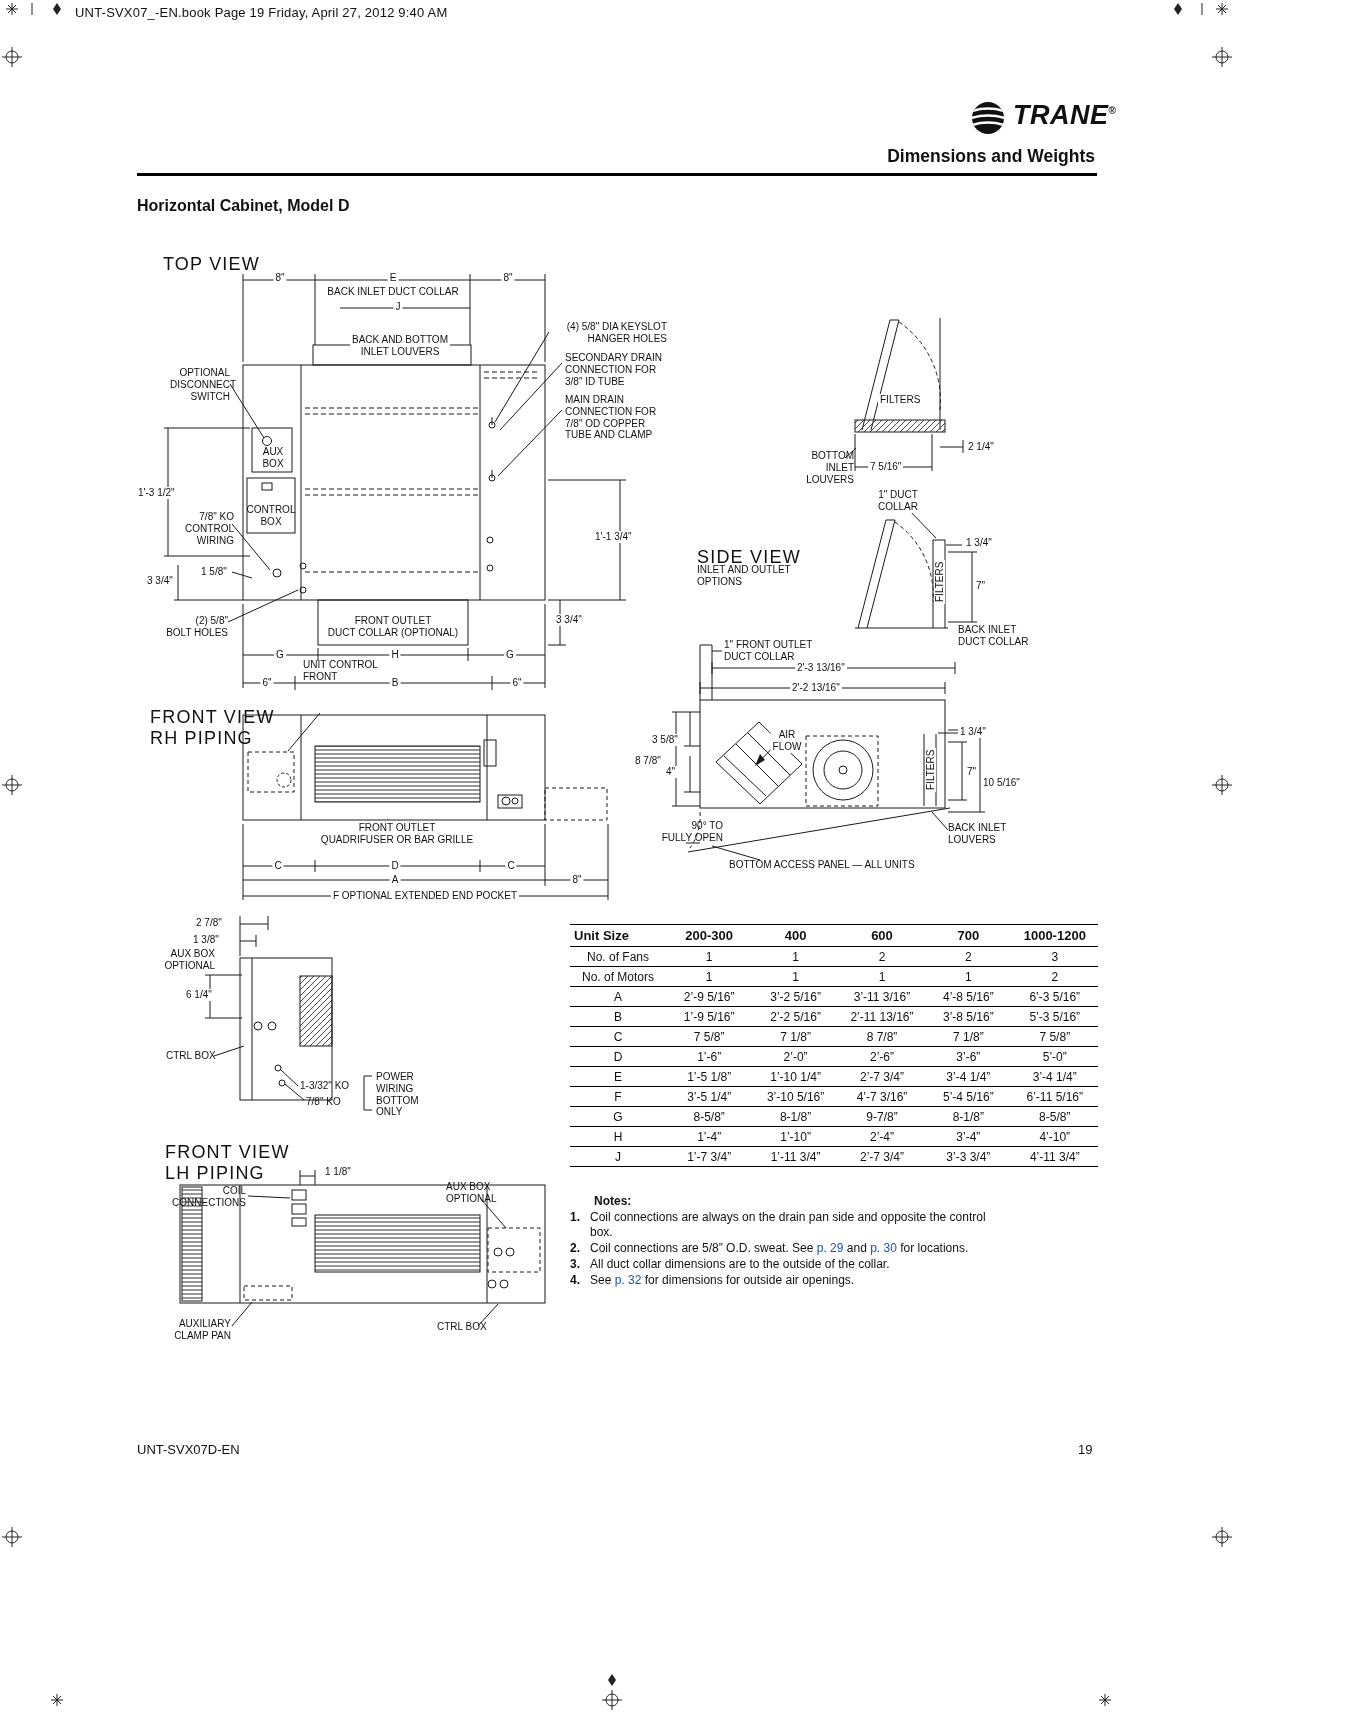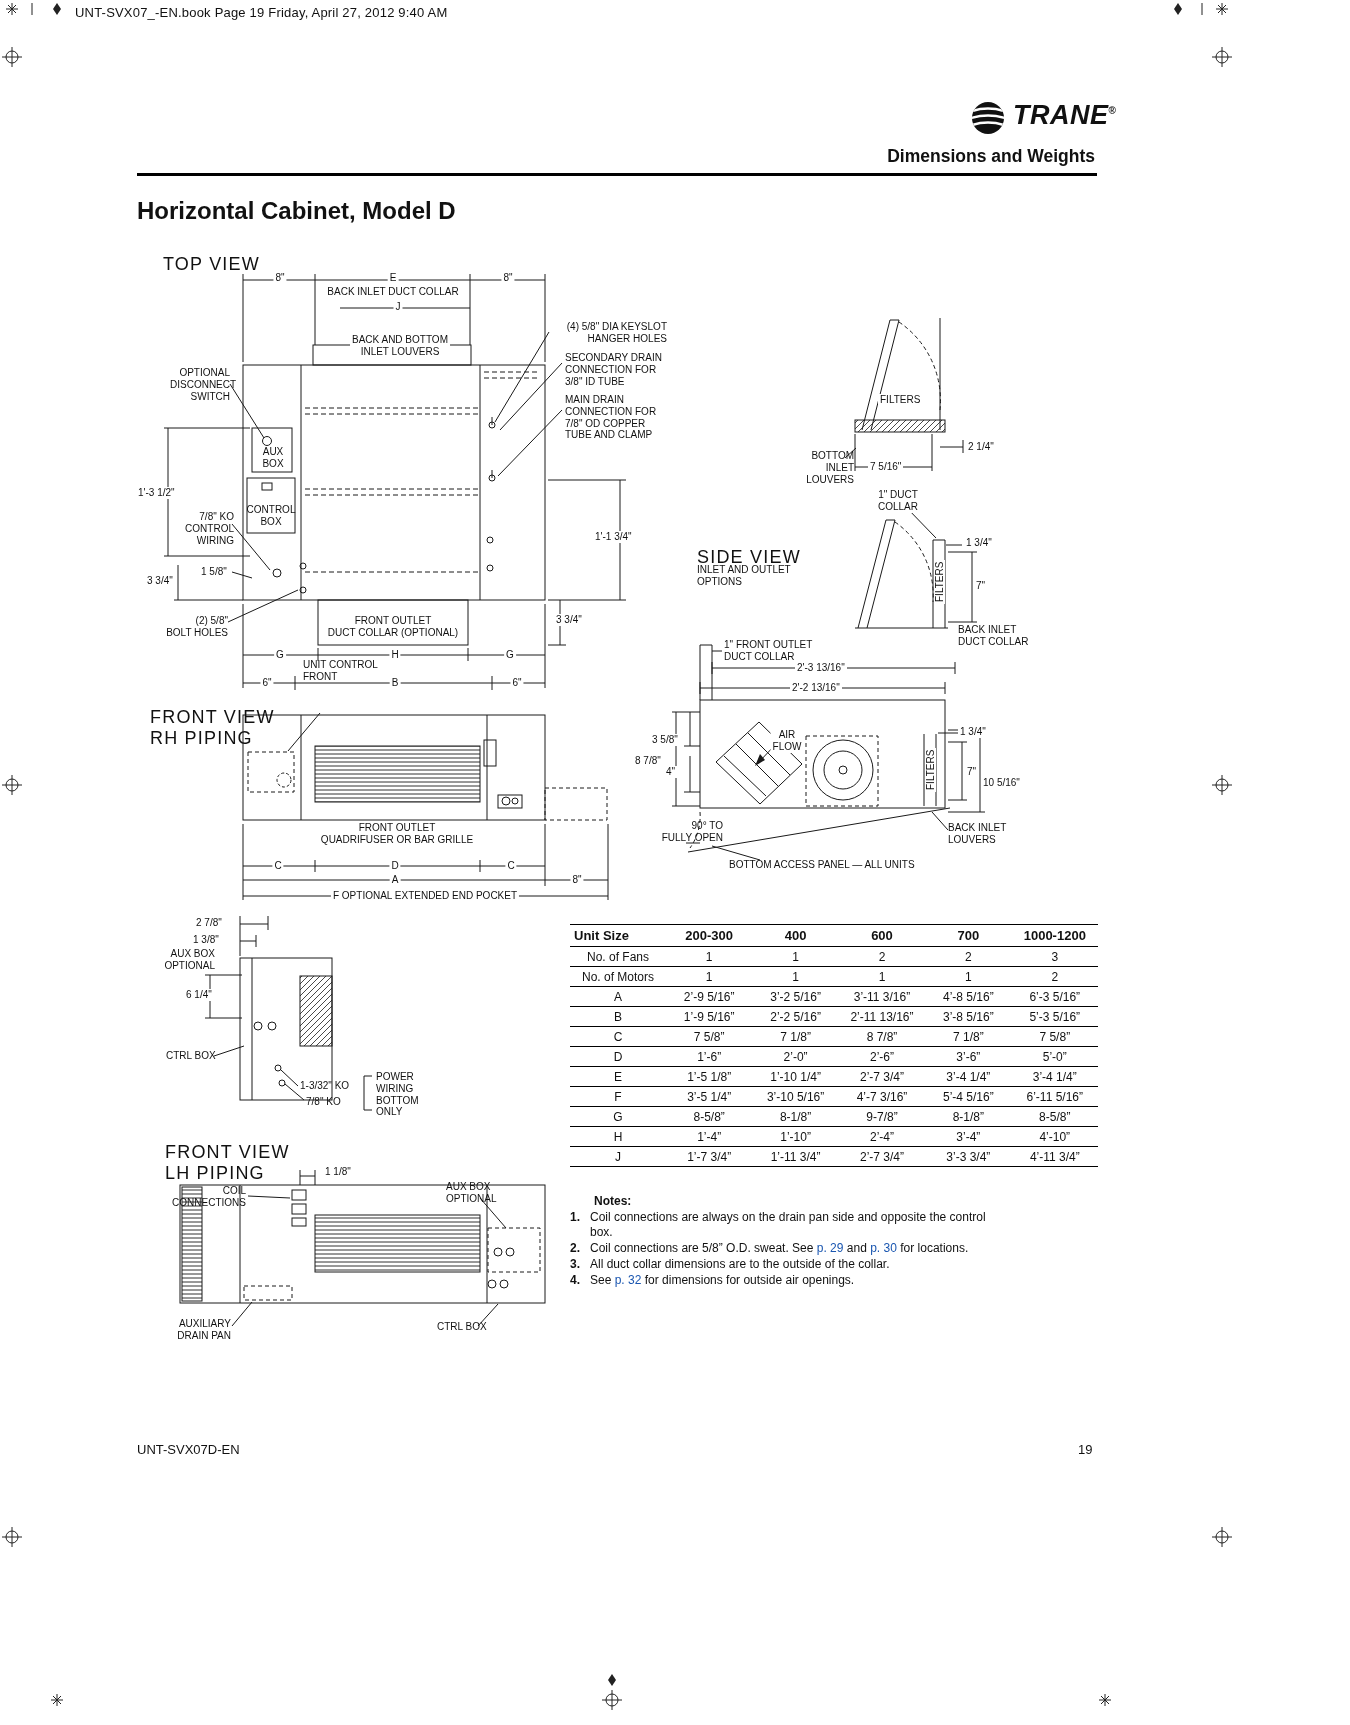--- a/index.html
+++ b/index.html
@@ -15,21 +15,21 @@
   .tc  { transform:translateX(-50%); text-align:center; }
   .tr  { text-align:right; }
   .dim { background:#fff; padding:0 2px; }
   .vlbl { position:absolute; font-size:10px; transform:rotate(-90deg); transform-origin:0 0; background:#fff; padding:0 2px; }
   .print-header { position:absolute; left:75px; top:5px; font-size:13px; letter-spacing:0.2px; }
   .brand { position:absolute; left:970px; top:100px; display:flex; gap:7px; }
   .brand-text { font-weight:700; font-style:italic; font-size:27px; letter-spacing:0.5px; }
   .brand-reg { font-size:10px; vertical-align:super; font-style:normal; }
   .sec-title { position:absolute; left:600px; top:146px; width:495px; text-align:right; font-weight:700; font-size:17.5px; }
   .rule { position:absolute; left:137px; top:173px; width:960px; height:3px; background:#000; }
-  .doc-title { position:absolute; left:137px; top:197px; font-size:24px; font-weight:700;text-align:center; }
+  .doc-title { position:absolute; left:137px; top:197px; font-size:16px; font-weight:700;text-align:center; }
   .art { position:absolute; left:0; top:0; }
   .tbl { position:absolute; left:570px; top:924px; width:528px; }
   .tbl-title { font-weight:700; font-size:14.5px; padding:4px 4px 3px 4px; border-top:1.5px solid #000; }
   table.dim-table { width:100%; border-collapse:collapse; table-layout:fixed; }
   .dim-table th { font-size:13px; font-weight:700; border-top:1.2px solid #000; border-bottom:1.2px solid #000; padding:3px 0; text-align:center; }
   .dim-table th.c0 { text-align:left; padding-left:4px; }
   .dim-table col.c0 { width:96px; }
   .dim-table td { font-size:12px; text-align:center; border-bottom:1px solid #000; padding:2.5px 0; }
   .notes { position:absolute; left:570px; top:1194px; width:528px; font-size:12px; line-height:1.25; }
   .notes-title { font-weight:700;padding-left:24px; }
@@ -434,21 +434,21 @@
 ONLY</span>
 
 <span class="lbl vt" style="left:165px;top:1142px">FRONT VIEW
 LH PIPING</span>
 <span class="lbl dim" style="left:323px;top:1166px">1 1/8"</span>
 <span class="lbl tr" style="left:168px;top:1185px;width:78px">COIL
 CONNECTIONS</span>
 <span class="lbl" style="left:446px;top:1181px">AUX BOX
 OPTIONAL</span>
 <span class="lbl tr" style="left:169px;top:1318px;width:62px">AUXILIARY
-DRAIN PAN</span>
+CLAMP PAN</span>
 <span class="lbl" style="left:437px;top:1321px">CTRL BOX</span>
 
 <div class="tbl">
   <table class="dim-table">
     <colgroup>
         <col class="c0">
         <col>
         <col>
         <col>
         <col>

